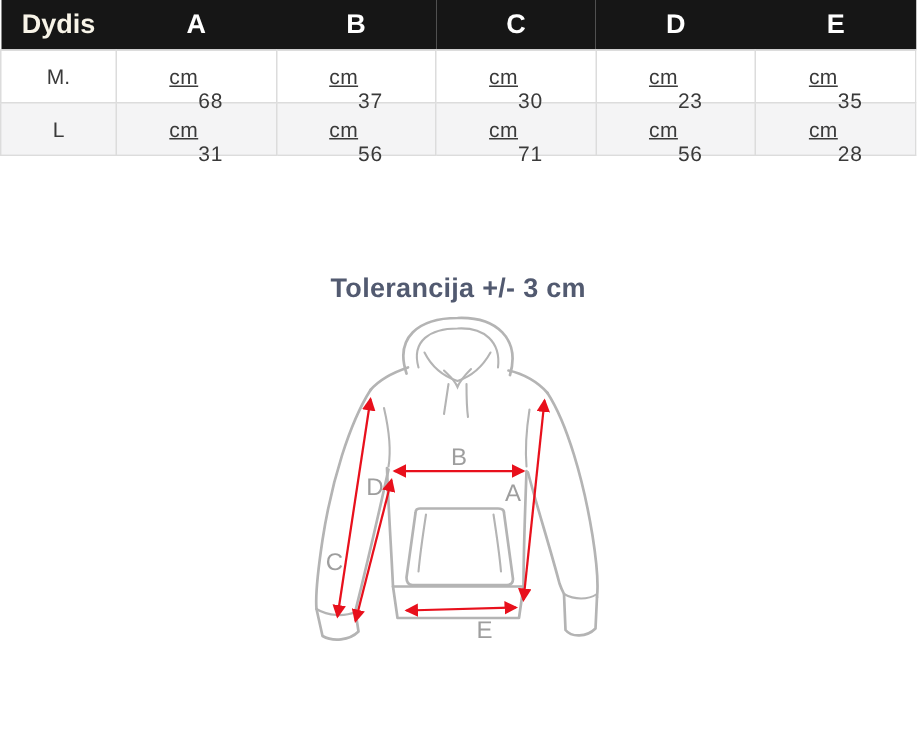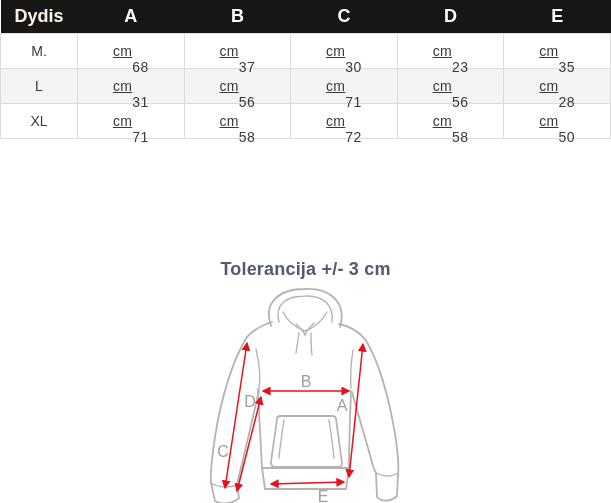--- a/index.html
+++ b/index.html
@@ -43,21 +43,21 @@
     font-size: 14px;
     color: var(--cell_text);
     border: 1px solid var(--border);
     background: #ffffff;
   }
   table.size-table tr.alt td { background: var(--row_alt); }
   td .num { position: relative; top: 16px; letter-spacing: 0.5px; }
   td .unit { letter-spacing: 0.3px; text-decoration: underline; }
 
   .tolerance-heading {
-    margin-top: 120px;
+    margin-top: 78px;
     text-align: center;
     font-size: 18px;
     font-weight: bold;
     color: var(--heading_color);
     letter-spacing: 0.2px;
   }
   .diagram-wrap {
     display: flex;
     justify-content: center;
     margin-top: 2px;
@@ -106,28 +106,20 @@
       <td><span class="unit">cm</span><span class="num">23</span></td>
       <td><span class="unit">cm</span><span class="num">35</span></td>
     </tr>
     <tr class="alt">
       <td>L</td>
       <td><span class="unit">cm</span><span class="num">31</span></td>
       <td><span class="unit">cm</span><span class="num">56</span></td>
       <td><span class="unit">cm</span><span class="num">71</span></td>
       <td><span class="unit">cm</span><span class="num">56</span></td>
       <td><span class="unit">cm</span><span class="num">28</span></td>
-    </tr>
-    <tr>
-      <td>XL</td>
-      <td><span class="unit">cm</span><span class="num">71</span></td>
-      <td><span class="unit">cm</span><span class="num">58</span></td>
-      <td><span class="unit">cm</span><span class="num">72</span></td>
-      <td><span class="unit">cm</span><span class="num">58</span></td>
-      <td><span class="unit">cm</span><span class="num">50</span></td>
     </tr>
   </tbody>
 </table>
 
 <div class="tolerance-heading">Tolerancija +/- 3 cm</div>
 
 <div class="diagram-wrap">
   <svg width="246" height="228" viewBox="182 276 246 228">
     <defs>
       <marker id="ah" viewBox="0 0 10 10" refX="8.5" refY="5" markerWidth="6" markerHeight="6" orient="auto-start-reverse">

